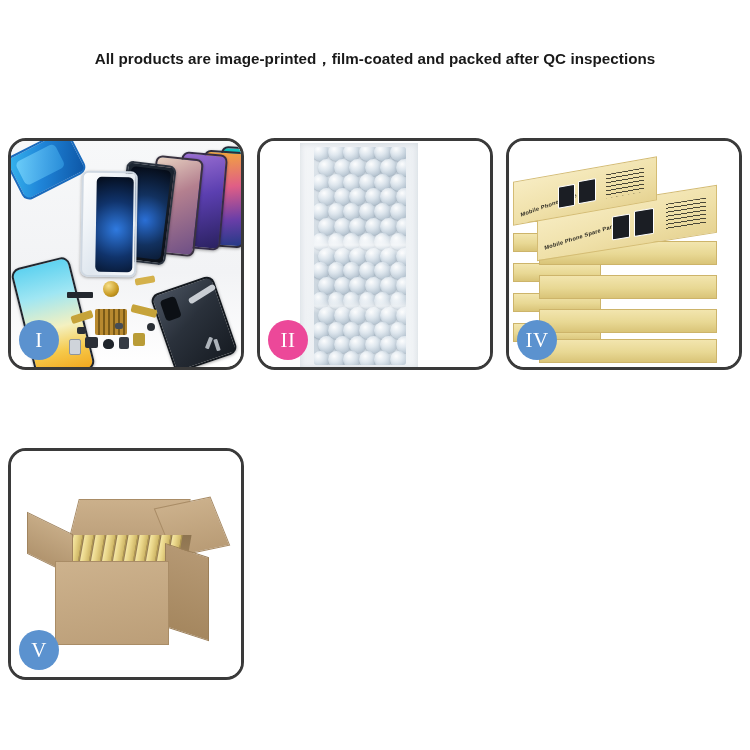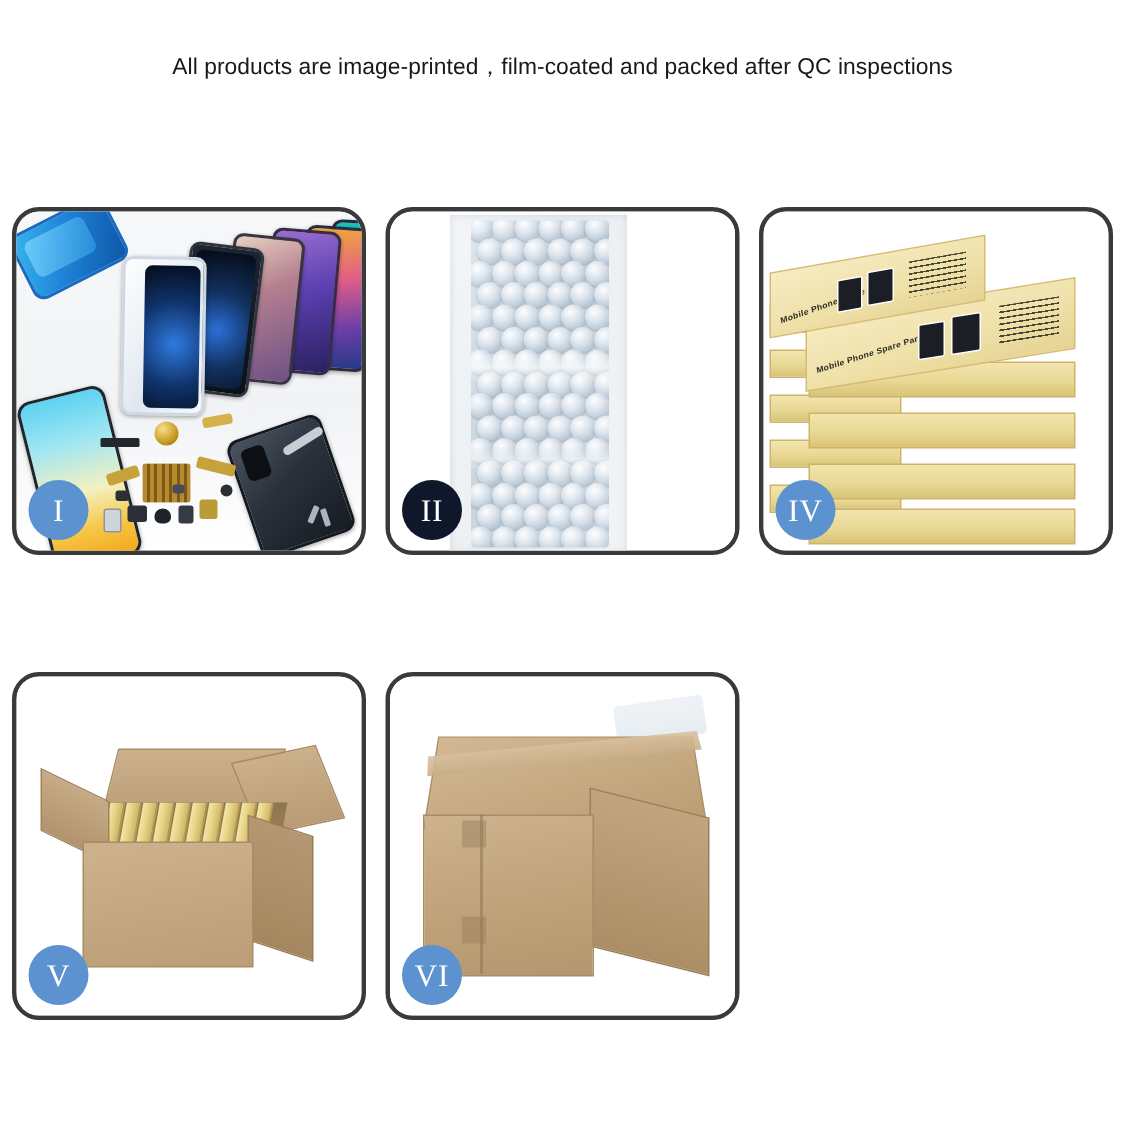--- a/index.html
+++ b/index.html
@@ -26,23 +26,23 @@
     font-size: 33px;
     letter-spacing: 1.1px;
     font-weight: 400;
     line-height: 1.05;
     color: #141414;
     margin: 0;
     font-family: "Liberation Sans", sans-serif;
   }
   .page-subtitle {
     font-size: 15.2px;
-    font-weight: 400;
+    font-weight: 700;
     color: #191919;
-    margin: 0 0 0 0;
+    margin: 15px 0 0 0;
     letter-spacing: 0.05px;
   }
 
   
   .grid {
     position: absolute;
     top: 138px;
     left: 8px;
     width: 734px;
     display: grid;
@@ -481,21 +481,21 @@
             <span class="bub" style="left:13.5px; top:204.2px;"></span>
             <span class="bub" style="left:29.0px; top:204.2px;"></span>
             <span class="bub" style="left:44.5px; top:204.2px;"></span>
             <span class="bub" style="left:60.0px; top:204.2px;"></span>
             <span class="bub" style="left:75.5px; top:204.2px;"></span>
           </div>
         <div class="bw-shine"></div>
         <div class="bw-shine2"></div>
       </div>
     </div>
-    <div class="badge" style="background: #0f172a;">II</div>
+    <div class="badge" style="background: #ec4899;">II</div>
   </div>
 
 
   <div class="panel">
     <div class="panel-stage">
       <div class="b4-bg"></div>
 
       <div class="kbox" style="left:4px; top:62px; width:86px; height:17px;"></div>
       <div class="kbox" style="left:4px; top:92px; width:86px; height:17px;"></div>
       <div class="kbox" style="left:4px; top:122px; width:86px; height:17px;"></div>
@@ -541,28 +541,14 @@
         <div class="ybox" style="left:90px;"></div>
         <div class="ybox" style="left:101px;"></div>
       </div>
       <div class="c5-side"></div>
       <div class="c5-flap-left"></div>
       <div class="c5-front"></div>
     </div>
     <div class="badge" style="background: rgb(91, 146, 207);">V</div>
   </div>
 
-  <div class="panel">
-    <div class="panel-stage">
-      <div class="b6-bg"></div>
-      <div class="c6-wrap"></div>
-      <div class="c6-top"></div>
-      <div class="c6-tape"></div>
-      <div class="c6-side"></div>
-      <div class="c6-front"></div>
-      <div class="c6-seam"></div>
-      <div class="c6-tab1"></div>
-      <div class="c6-tab2"></div>
-    </div>
-    <div class="badge" style="background: rgb(91, 146, 207);">VI</div>
-  </div>
 
 </div>
 
 </body></html>

